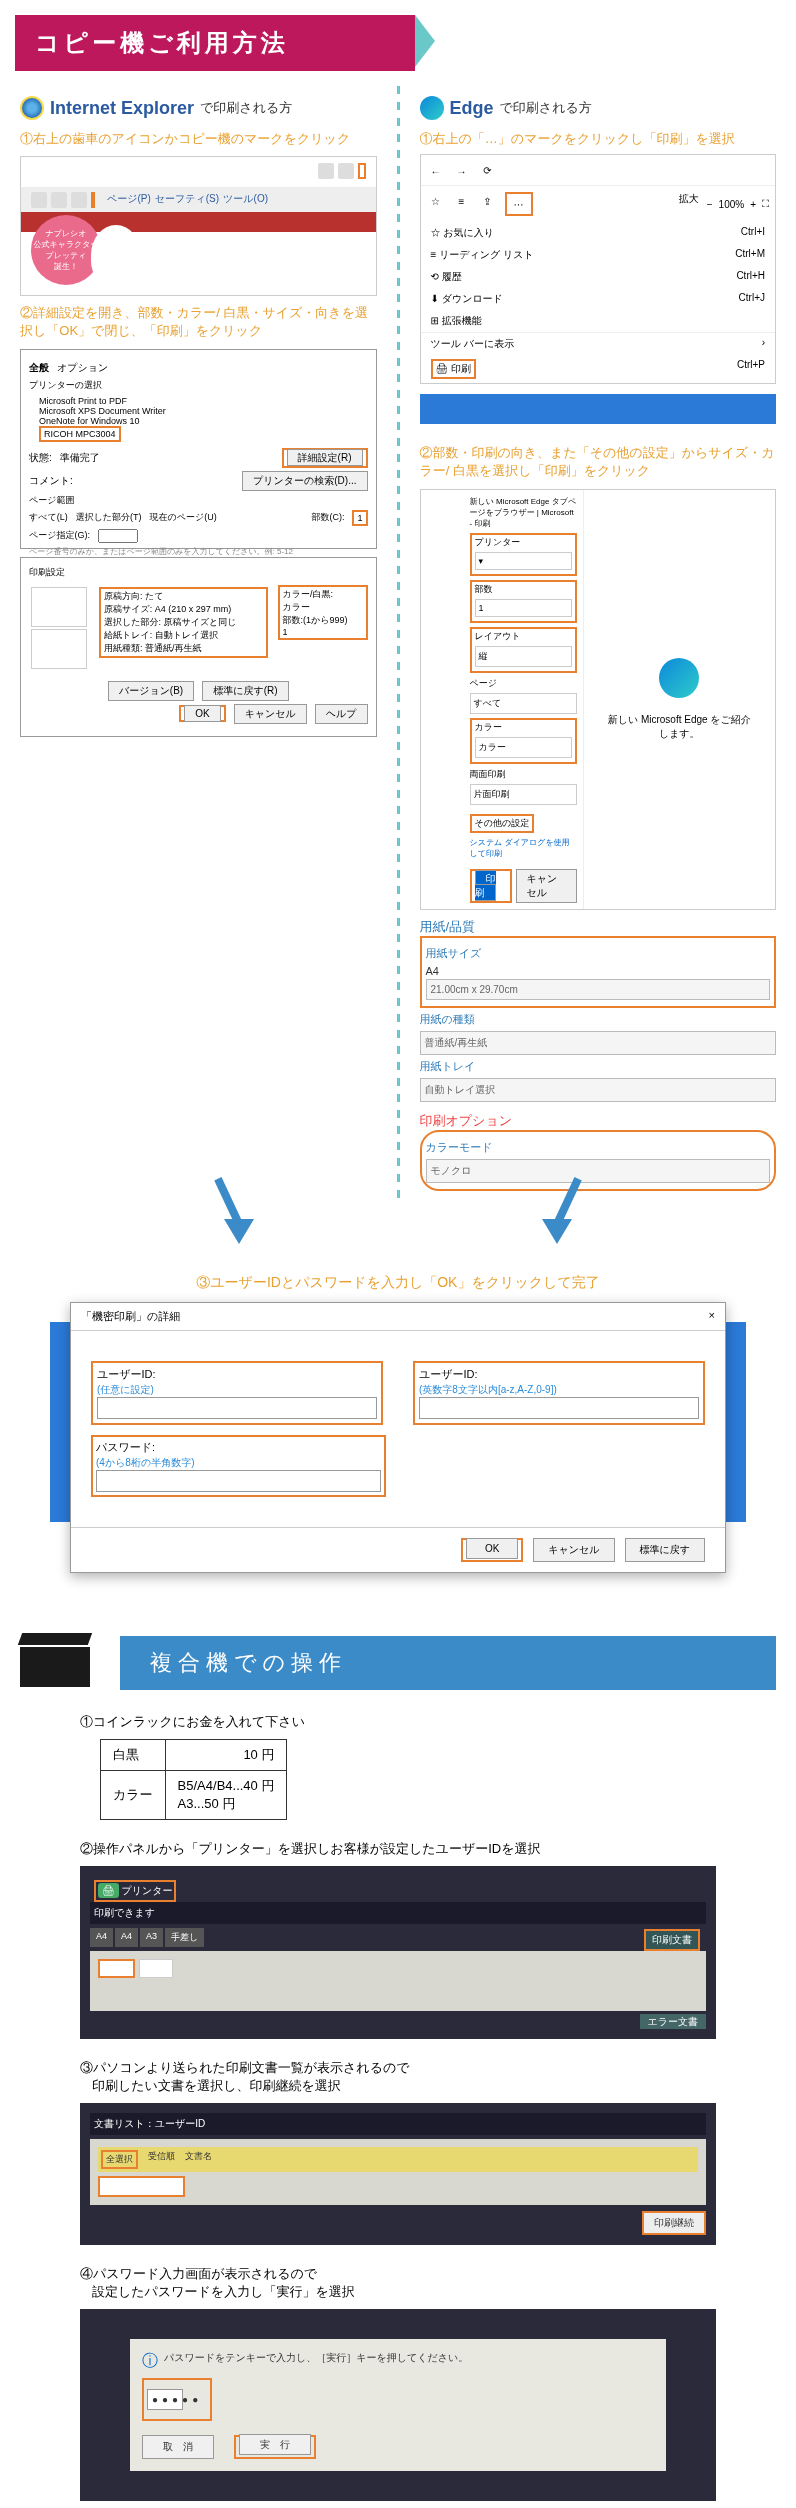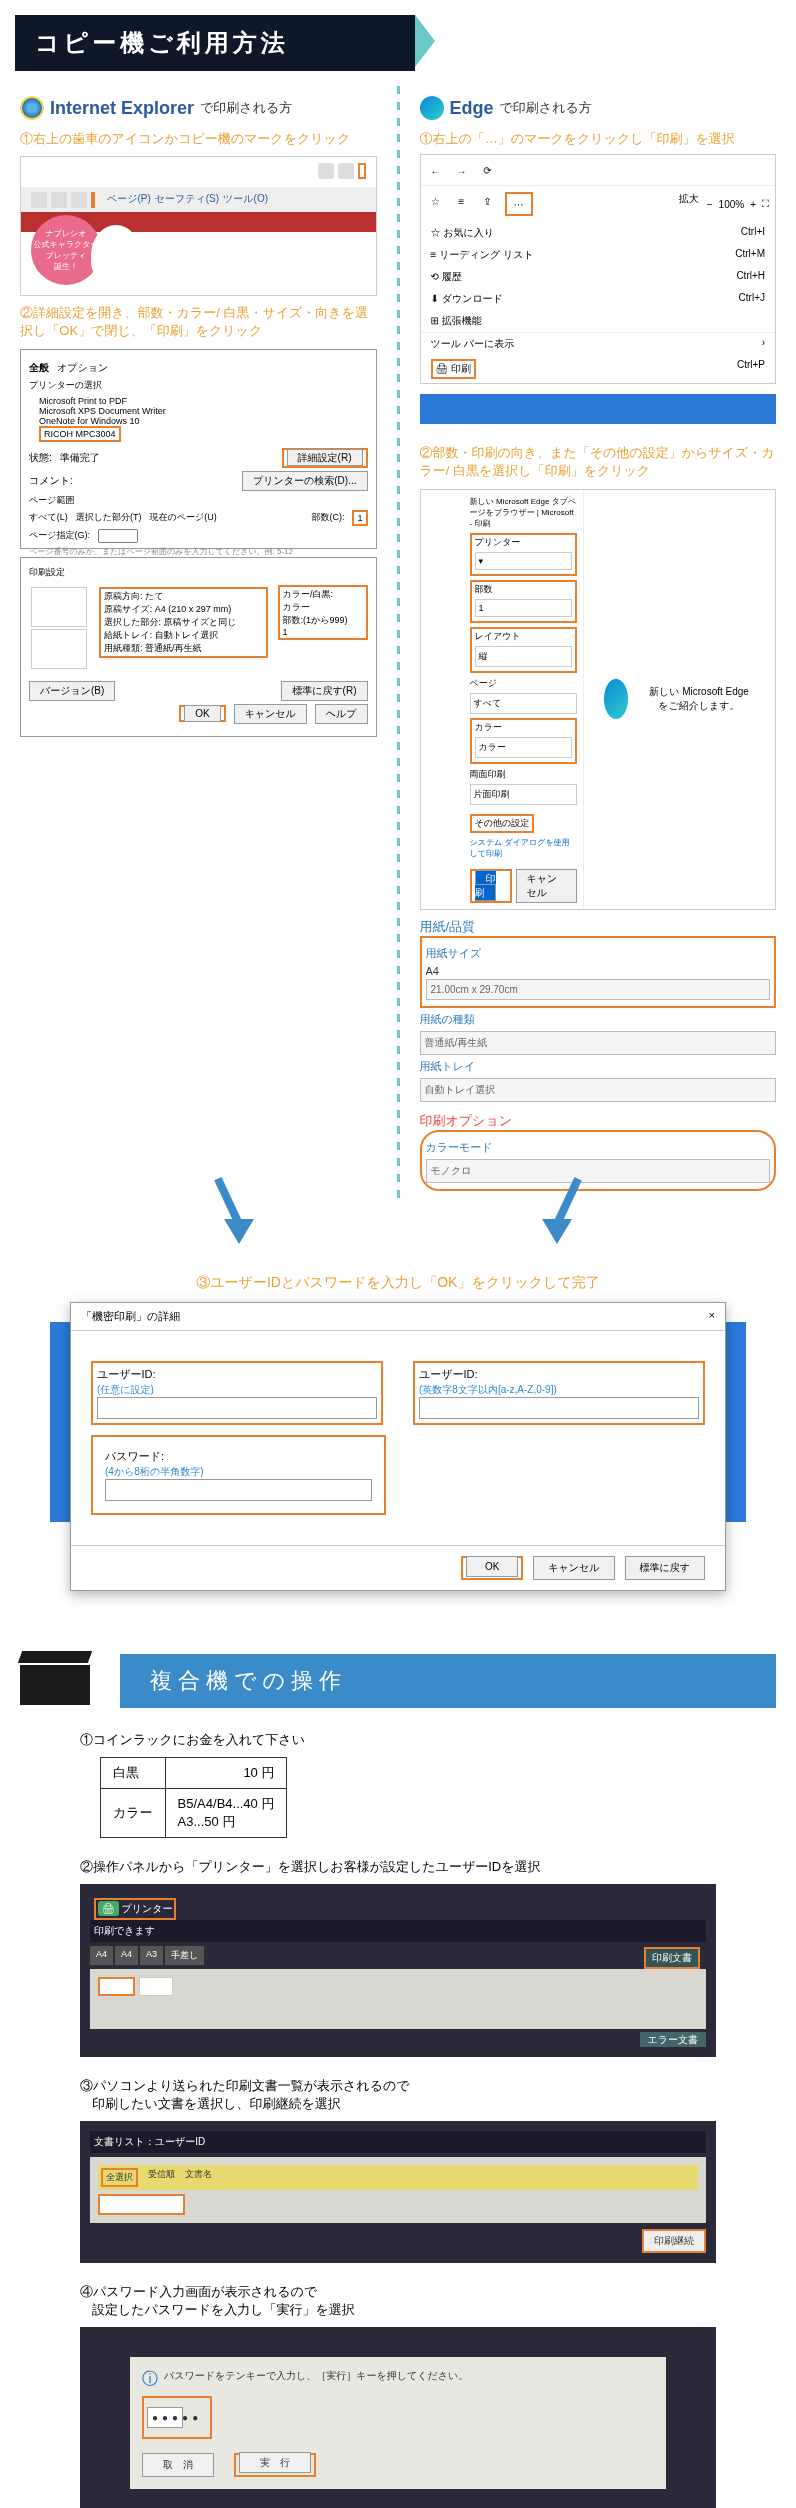--- a/index.html
+++ b/index.html
@@ -1,18 +1,18 @@
 <!DOCTYPE html>
 <html><head>
 <meta charset="utf-8">
 <style>
   * { box-sizing: border-box; margin: 0; padding: 0; }
   body { font-family: "Meiryo", "Hiragino Sans", sans-serif; width: 796px; background: #fff; color: #000; font-size: 12px; }
   
-  .banner { background: #0f172a; color: #fff; font-size: 24px; font-weight: bold; padding: 12px 20px; margin: 15px; width: 400px; position: relative; letter-spacing: 4px; }
+  .banner { background: #be185d; color: #fff; font-size: 24px; font-weight: bold; padding: 12px 20px; margin: 15px; width: 400px; position: relative; letter-spacing: 4px; }
   .banner::after { content: ''; position: absolute; right: -20px; top: 0; border-left: 20px solid #6BC8C8; border-top: 26px solid transparent; border-bottom: 26px solid transparent; }
   
   .two-col { display: flex; gap: 20px; padding: 0 20px; }
   .col { flex: 1; }
   .divider { width: 3px; background: repeating-linear-gradient(to bottom, #6BC8C8 0, #6BC8C8 8px, transparent 8px, transparent 16px); }
   
   .browser-heading { color: #2B5AA0; font-size: 18px; font-weight: bold; margin: 10px 0; display: flex; align-items: center; gap: 6px; }
   .browser-heading .sub { font-size: 13px; color: #333; font-weight: normal; }
   .ie-icon { width: 24px; height: 24px; border-radius: 50%; background: radial-gradient(circle, #5BB1E8 30%, #2B6FB8 70%); border: 2px solid #F7D94C; position: relative; }
   .edge-icon { width: 24px; height: 24px; border-radius: 50%; background: linear-gradient(135deg, #0C88DA, #2ECCCA); }
@@ -34,21 +34,21 @@
   .edge-icons { display: flex; gap: 8px; padding: 6px; }
   .e-icon { width: 18px; height: 18px; display: flex; align-items: center; justify-content: center; }
   .zoom-ctrl { display: flex; gap: 6px; align-items: center; }
   
   .dialog { background: #fff; border: 1px solid #999; font-size: 10px; padding: 8px; margin: 8px 0; position: relative; }
   .dlg-row { display: flex; gap: 8px; margin: 3px 0; align-items: center; }
   .btn { border: 1px solid #999; padding: 2px 10px; background: #f0f0f0; font-size: 10px; }
   
   .edge-print { display: flex; background: #fff; border: 1px solid #ccc; margin: 8px 0; font-size: 9px; }
   .edge-print-side { width: 120px; padding: 6px; border-right: 1px solid #eee; margin-left: 43px; }
-  .edge-print-main { flex: 1; padding: 20px; display: flex; flex-direction: row; align-items: center; justify-content: center; gap: 15px; }
+  .edge-print-main { flex: 1; padding: 20px; display: flex; flex-direction: column; align-items: center; justify-content: center; gap: 15px; }
   .ep-field { border: 1px solid #ccc; padding: 3px; margin: 3px 0; font-size: 9px; }
   .big-e { width: 40px; height: 40px; border-radius: 50%; background: linear-gradient(135deg, #0C88DA, #2ECCCA); }
   
   .paper-section { margin: 8px 0; font-size: 11px; color: #2B7AB8; }
   .paper-row { margin: 4px 0; }
   .paper-field { width: 100%; border: 1px solid #bbb; background: #f5f5f5; padding: 4px; font-size: 10px; color: #666; margin: 2px 0; }
   
   .arrows { display: flex; justify-content: space-around; padding: 20px 80px; }
   .arrow-down { width: 0; height: 0; border-left: 15px solid transparent; border-right: 15px solid transparent; border-top: 25px solid #3A8BC8; position: relative; }
   .arrow-down::before { content: ''; position: absolute; top: -70px; left: -4px; width: 8px; height: 50px; background: #3A8BC8; transform-origin: bottom; }
@@ -197,21 +197,21 @@
         </div>
         <div style="width:90px;">
           <div class="hl-box" style="display:block;">
             <div><span>カラー/白黒:</span></div>
             <div>カラー</div>
             <div><span>部数:(1から999)</span></div>
             <div>1</div>
           </div>
         </div>
       </div>
-      <div class="dlg-row" style="justify-content:space-between; margin-top:10px;">
+      <div class="dlg-row" style="justify-content:center; margin-top:10px;">
         <span class="btn">バージョン(B)</span>
         <span class="btn">標準に戻す(R)</span>
       </div>
       <div class="dlg-row" style="justify-content:flex-end;">
         <span class="hl-box"><span class="btn">OK</span></span>
         <span class="btn">キャンセル</span>
         <span class="btn">ヘルプ</span>
       </div>
     </div>
   </div>
@@ -359,21 +359,21 @@
           <span class="login-hint">(任意に設定)</span>
           <input class="login-input" style="">
         </div>
         <div class="login-field hl" style="position:relative; padding:4px;">
           <span class="login-label">ユーザーID:</span>
           <span class="login-hint">(英数字8文字以内[a-z,A-Z,0-9])</span>
           <input class="login-input" style="">
         </div>
       </div>
       <div class="login-row">
-        <div class="login-field hl" style="position:relative; padding:12px; max-width:48%;">
+        <div class="login-field hl" style="position:relative; padding:3px; max-width:48%;">
           <span class="login-label">パスワード:</span>
           <span class="login-hint">(4から8桁の半角数字)</span>
           <input class="login-input" type="password" style="">
         </div>
       </div>
     </div>
     <div class="login-btns">
       <span class="hl-box"><span class="btn" style="padding:4px 18px;">OK</span></span>
       <span class="btn" style="padding:4px 14px;">キャンセル</span>
       <span class="btn" style="padding:4px 14px;">標準に戻す</span>

